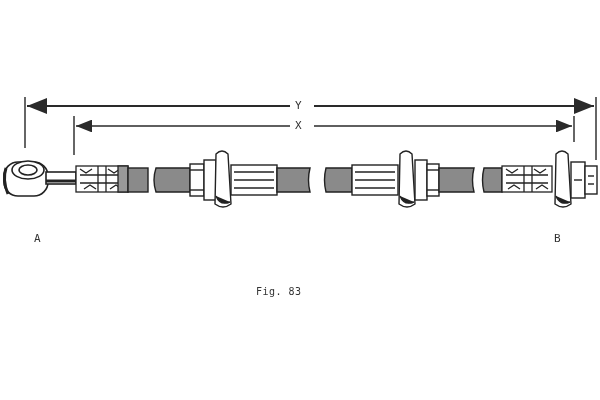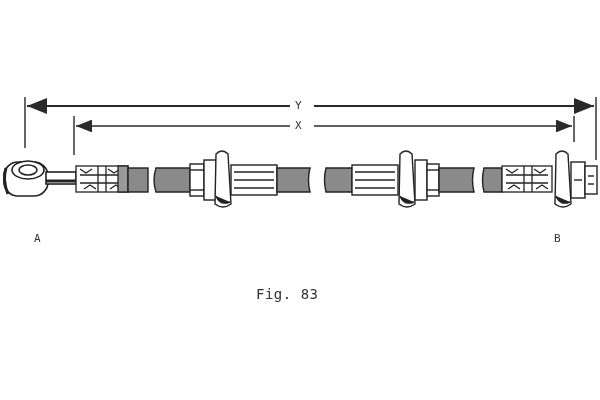--- a/index.html
+++ b/index.html
@@ -1,20 +1,20 @@
 <!DOCTYPE html>
 <html><head>
   <meta charset="utf-8">
   <style>
     html, body { margin: 0; padding: 0; background: #ffffff; }
     body { width: 600px; height: 400px; position: relative; overflow: hidden; }
     #drawing { position: absolute; left: 0; top: 0; }
     .label { position: absolute; font-family: "DejaVu Sans Mono", "Liberation Mono", monospace; color: #333; font-size: 11px; }
     .dim-label { position: absolute; font-family: "DejaVu Sans Mono", "Liberation Mono", monospace; color: #333; font-size: 11px; background: #fff; padding: 0 3px; line-height: 12px; }
-    .caption { position: absolute; font-family: "DejaVu Sans Mono", "Liberation Mono", monospace; color: #333; font-size: 14px; letter-spacing: 0.5px; }
+    .caption { position: absolute; font-family: "DejaVu Sans Mono", "Liberation Mono", monospace; color: #333; font-size: 10px; letter-spacing: 0.5px; }
   </style>
 </head>
 <body>
 
 <svg id="drawing" width="600" height="400" viewBox="0 0 600 400" xmlns="http://www.w3.org/2000/svg">
   <defs>
     <marker id="arrowL" markerWidth="10" markerHeight="8" refX="0" refY="4" orient="auto">
       <path d="M0,4 L10,0 L10,8 Z" fill="#2a2a2a"></path>
     </marker>
     <marker id="arrowR" markerWidth="10" markerHeight="8" refX="10" refY="4" orient="auto">

